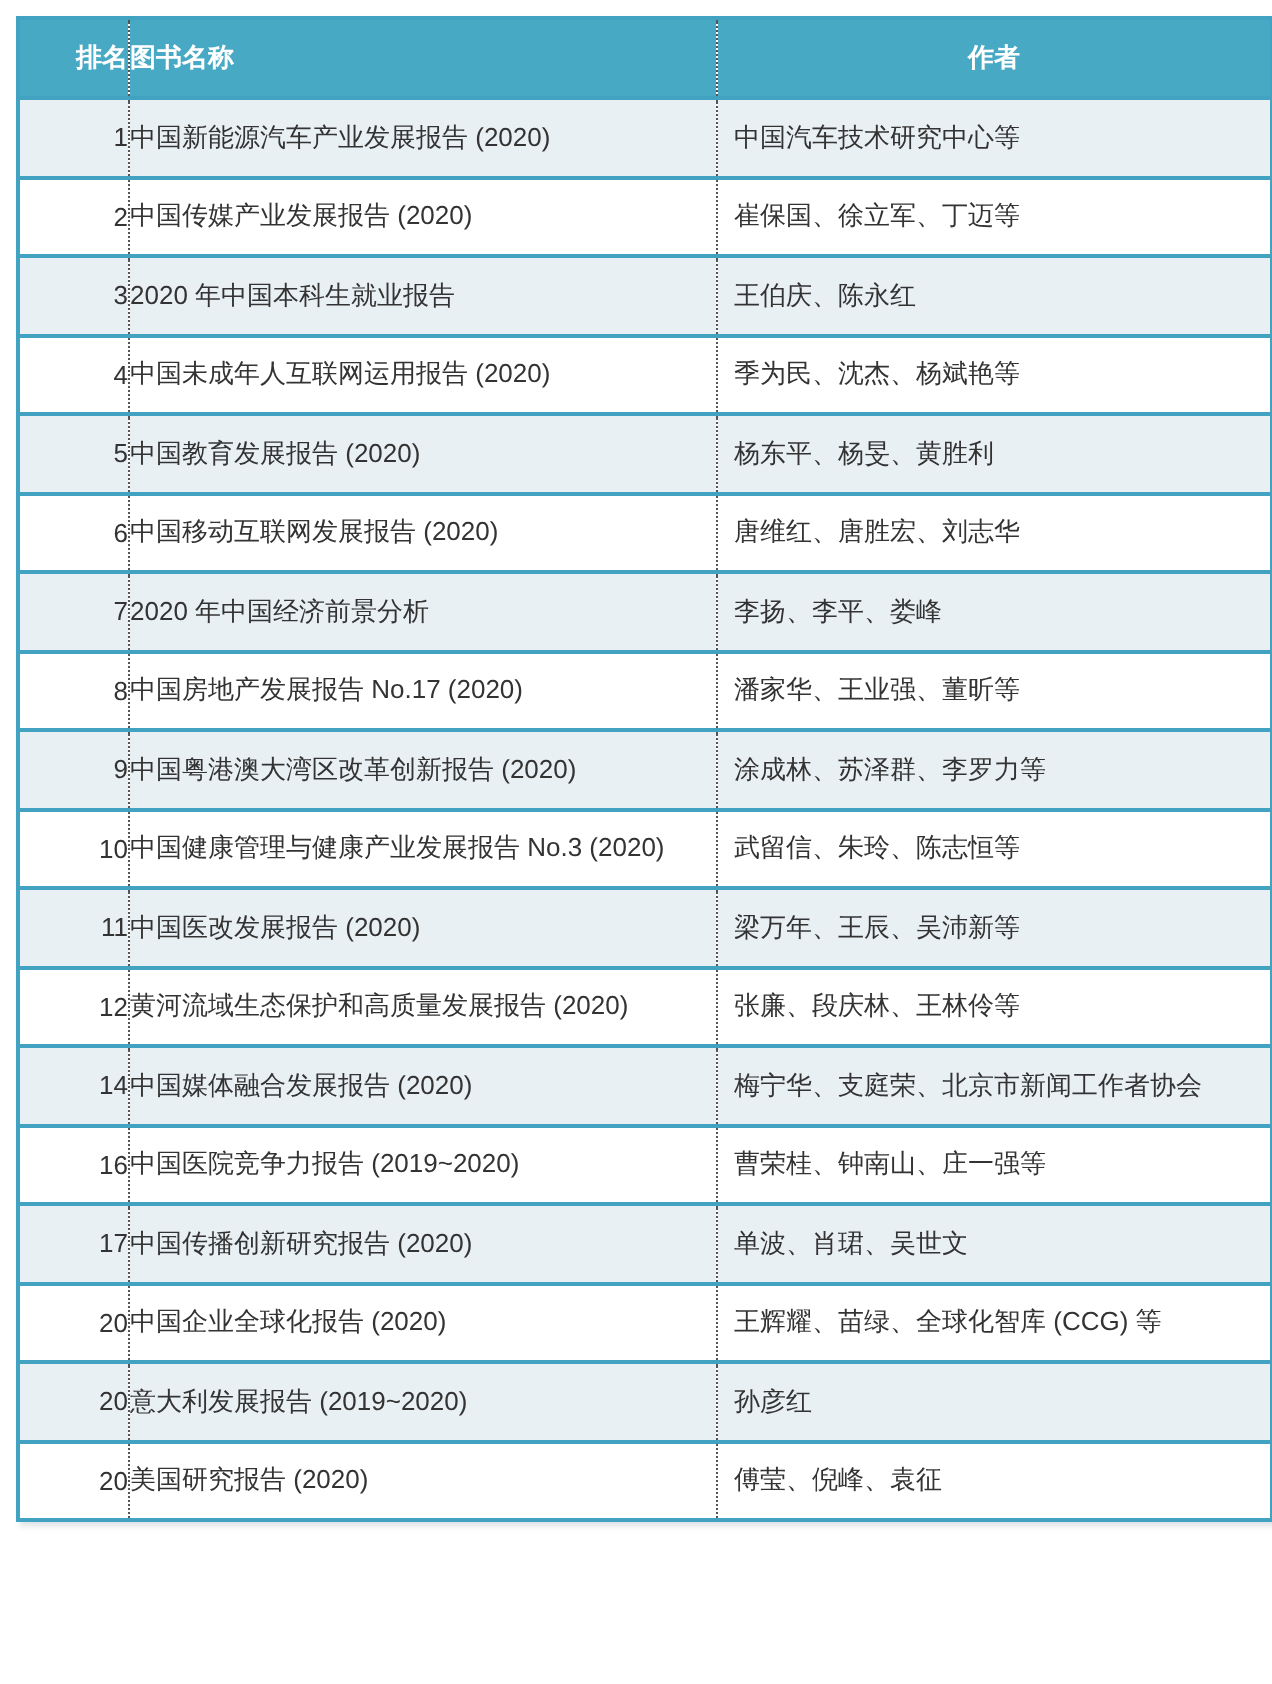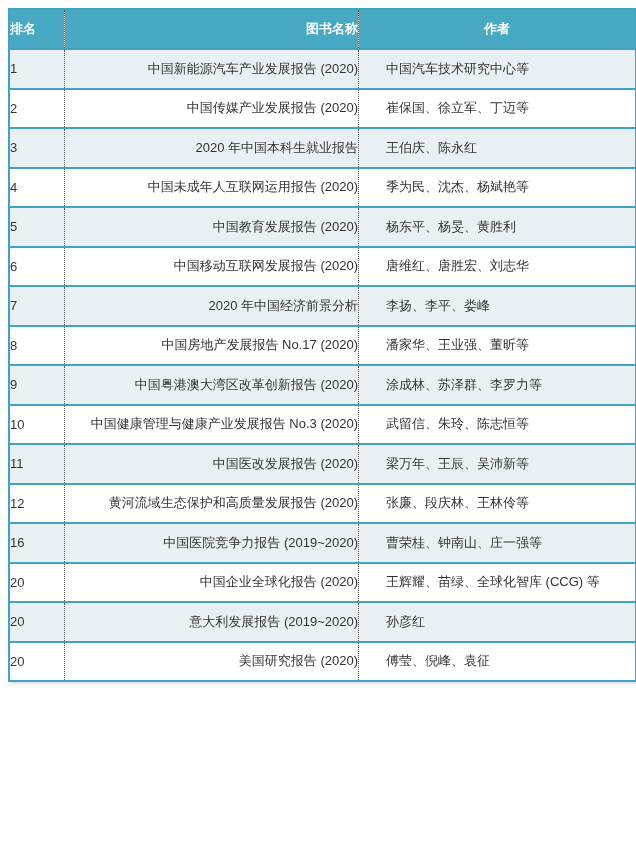--- a/index.html
+++ b/index.html
@@ -50,24 +50,24 @@
   }
   tbody tr:nth-child(odd) td {
     background: #e9f0f4;
   }
   tbody tr:last-child td {
     border-bottom: none;
   }
   th + th, td + td {
     border-left: 1px dotted #555555;
   }
-  .col-rank    { width: 54px;  text-align: left; }
-  .col-title   { width: 293px; text-align: right; }
+  .col-rank    { width: 54px;  text-align: right; }
+  .col-title   { width: 293px; text-align: left; }
   .col-authors { width: 276px; }
-  td.col-authors { text-align: left; padding-left: 27px; }
+  td.col-authors { text-align: left; padding-left: 8px; }
   th.col-authors { text-align: center; padding-left: 0; }
 </style>
 </head>
 <body>
 
 <div class="page">
   <table class="ranking-table">
     <thead>
       <tr>
         <th class="col-rank">排名</th>
@@ -130,23 +130,33 @@
           <td class="col-rank">11</td>
           <td class="col-title">中国医改发展报告 (2020)</td>
           <td class="col-authors">梁万年、王辰、吴沛新等</td>
         </tr>
         <tr>
           <td class="col-rank">12</td>
           <td class="col-title">黄河流域生态保护和高质量发展报告 (2020)</td>
           <td class="col-authors">张廉、段庆林、王林伶等</td>
         </tr>
         <tr>
+          <td class="col-rank">14</td>
+          <td class="col-title">中国媒体融合发展报告 (2020)</td>
+          <td class="col-authors">梅宁华、支庭荣、北京市新闻工作者协会</td>
+        </tr>
+        <tr>
           <td class="col-rank">16</td>
           <td class="col-title">中国医院竞争力报告 (2019~2020)</td>
           <td class="col-authors">曹荣桂、钟南山、庄一强等</td>
+        </tr>
+        <tr>
+          <td class="col-rank">17</td>
+          <td class="col-title">中国传播创新研究报告 (2020)</td>
+          <td class="col-authors">单波、肖珺、吴世文</td>
         </tr>
         <tr>
           <td class="col-rank">20</td>
           <td class="col-title">中国企业全球化报告 (2020)</td>
           <td class="col-authors">王辉耀、苗绿、全球化智库 (CCG) 等</td>
         </tr>
         <tr>
           <td class="col-rank">20</td>
           <td class="col-title">意大利发展报告 (2019~2020)</td>
           <td class="col-authors">孙彦红</td>

